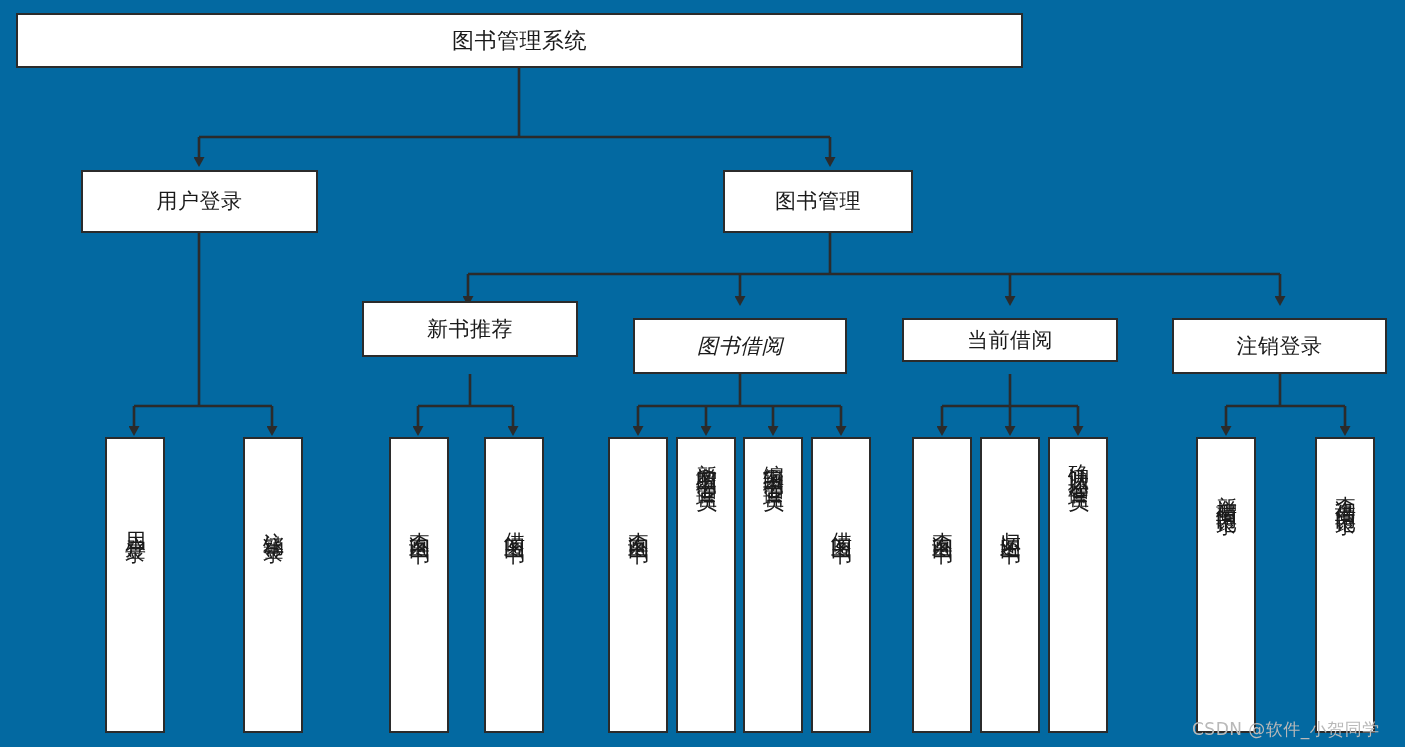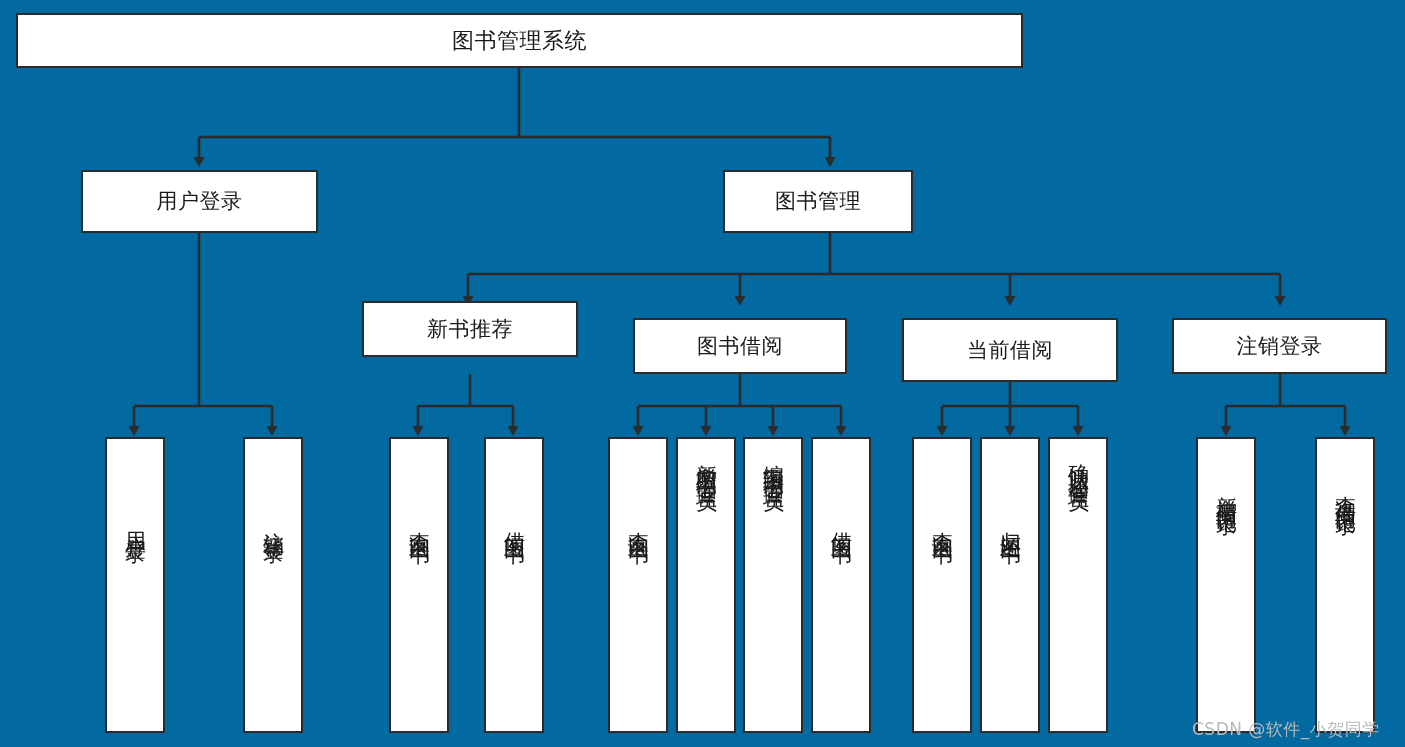--- a/index.html
+++ b/index.html
@@ -134,24 +134,24 @@
   <div class="node horiz" style="left:81px; top:170px; width:237px; height:63px;">
     <span class="label">用户登录</span>
   </div>
   <div class="node horiz" style="left:723px; top:170px; width:190px; height:63px;">
     <span class="label">图书管理</span>
   </div>
 
   <div class="node horiz" style="left:362px; top:301px; width:216px; height:56px;">
     <span class="label">新书推荐</span>
   </div>
-  <div class="node horiz" style="left:633px; top:318px; width:214px; height:56px;">
+  <div class="node horiz" style="left:633px; top:318px; width:214px; height:56px;font-style:italic;">
     <span class="label">图书借阅</span>
   </div>
-  <div class="node horiz" style="left:902px; top:318px; width:216px; height:64px;">
+  <div class="node horiz" style="left:902px; top:318px; width:216px; height:44px;">
     <span class="label">当前借阅</span>
   </div>
   <div class="node horiz" style="left:1172px; top:318px; width:215px; height:56px;">
     <span class="label">注销登录</span>
   </div>
 
   <div class="node vert" style="left:105px; top:437px; width:60px; height:296px; padding-top:76px;">
     <span class="label">用户登录</span>
   </div>
   <div class="node vert" style="left:243px; top:437px; width:60px; height:296px; padding-top:76px;">

